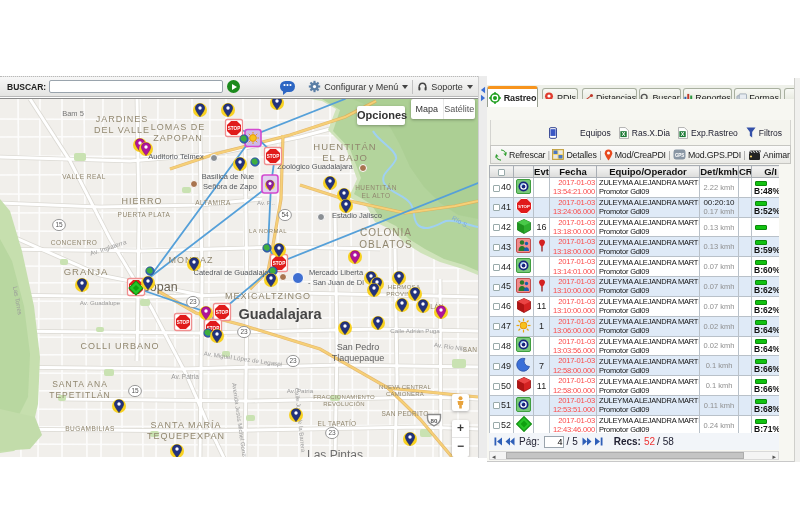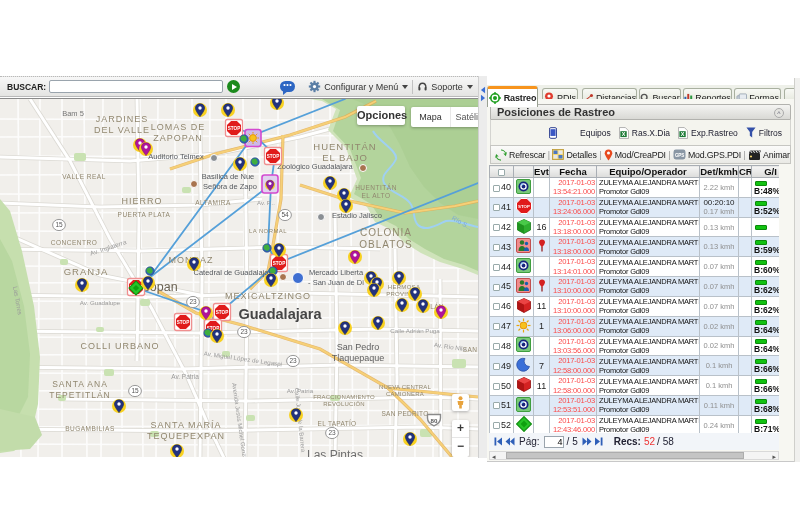--- a/index.html
+++ b/index.html
@@ -387,21 +387,21 @@
 <ellipse cx="293" cy="262" rx="6.4" ry="5.6" fill="#fff" stroke="#999" stroke-width="1"></ellipse>
       <text x="293" y="264.4" font-size="6.5" text-anchor="middle" fill="#555" font-family="Liberation Sans">23</text>
 <ellipse cx="332" cy="334" rx="6.4" ry="5.6" fill="#fff" stroke="#999" stroke-width="1"></ellipse>
       <text x="332" y="336.4" font-size="6.5" text-anchor="middle" fill="#555" font-family="Liberation Sans">23</text>
 <ellipse cx="285" cy="116" rx="6.4" ry="5.6" fill="#fff" stroke="#999" stroke-width="1"></ellipse>
       <text x="285" y="118.4" font-size="6.5" text-anchor="middle" fill="#555" font-family="Liberation Sans">54</text>
 <path d="M427.5,315.5 h13 v3.5 c0,4.5 -3.5,6.5 -6.5,7.8 c-3,-1.3 -6.5,-3.3 -6.5,-7.8 Z" fill="#fff" stroke="#8a8a8a" stroke-width="1.4"></path>
       <text x="434" y="323.6" font-size="6.2" font-weight="bold" text-anchor="middle" fill="#555" font-family="Liberation Sans">80</text>
 </svg>
 <div class="mapbtn" style="left:357px;top:7px;width:48px;height:19px;font-size:11px;font-weight:bold;line-height:19px;">Opciones</div>
-<div class="mapbtn" style="left:411px;top:8px;width:79px;height:20px;font-size:9px;line-height:20px;display:flex;">
+<div class="mapbtn" style="left:411px;top:0;width:64px;height:20px;font-size:9px;line-height:20px;display:flex;">
   <div style="flex:1;border-right:1px solid #e8e8e8;">Mapa</div>
       <div style="flex:1;color:#555;">Satélite</div>
 </div>
 <div class="mapbtn" style="left:452px;top:295px;width:17px;height:17px;font-size:12px;line-height:17px;">
   <svg width="9" height="13" viewBox="0 0 9 13" style="margin-top:2px">
         <circle cx="4.5" cy="2.2" r="2" fill="#e8a33d"></circle>
         <path d="M1.5,5 L7.5,5 L6.8,9 L5.8,9 L5.8,12.5 L3.2,12.5 L3.2,9 L2.2,9 Z" fill="#e8a33d"></path>
       </svg>
 </div>
 <div class="mapbtn" style="left:452px;top:321px;width:17px;height:37px;font-size:12px;font-weight:bold;color:#3a3a3a;">
@@ -448,23 +448,20 @@
     Reportes</div>
   <div class="tab" style="left:247px;width:47px;">
     <svg width="11" height="10" viewBox="0 0 12 11" style="margin-right:2px">
         <rect x="1" y="3" width="8" height="6" rx="1" fill="#cdd4db" stroke="#8a98a8" stroke-width="0.8"></rect>
         <rect x="3.5" y="1" width="8" height="6" rx="1" fill="#e6ebf0" stroke="#8a98a8" stroke-width="0.8"></rect>
       </svg>
     Formas</div>
   <div class="tab" style="left:297px;width:18px;"></div>
 </div>
 <div id="panel">
-  <div id="phead">Posiciones de Rastreo
-    <span style="position:absolute;right:6px;top:3px;width:10px;height:10px;border-radius:50%;background:#e4e4e0;border:1px solid #aaa;font-weight:normal;font-size:7px;line-height:9px;text-align:center;color:#667;">^</span>
-  </div>
   <div id="icorow">
     <svg width="8" height="12" viewBox="0 0 9 13" style="margin-right:3px">
         <rect x="0.5" y="0.5" width="8" height="12" rx="1.6" fill="#fff" stroke="#2e3f8f" stroke-width="1.1"></rect>
         <rect x="1.6" y="2.2" width="5.8" height="7.6" fill="#3a57c4"></rect>
       </svg>
     <span style="margin-right:8px;padding-left:20px;">Equipos</span>
     <svg width="10" height="12" viewBox="0 0 11 13" style="margin-right:3px">
         <path d="M0.5,0.5 H7 L10.5,4 V12.5 H0.5 Z" fill="#fff" stroke="#999" stroke-width="0.8"></path>
         <rect x="1.5" y="4.5" width="7" height="6.5" fill="#1d7a36"></rect>
         <text x="5" y="9.8" font-size="6" font-weight="bold" fill="#fff" text-anchor="middle">X</text>

